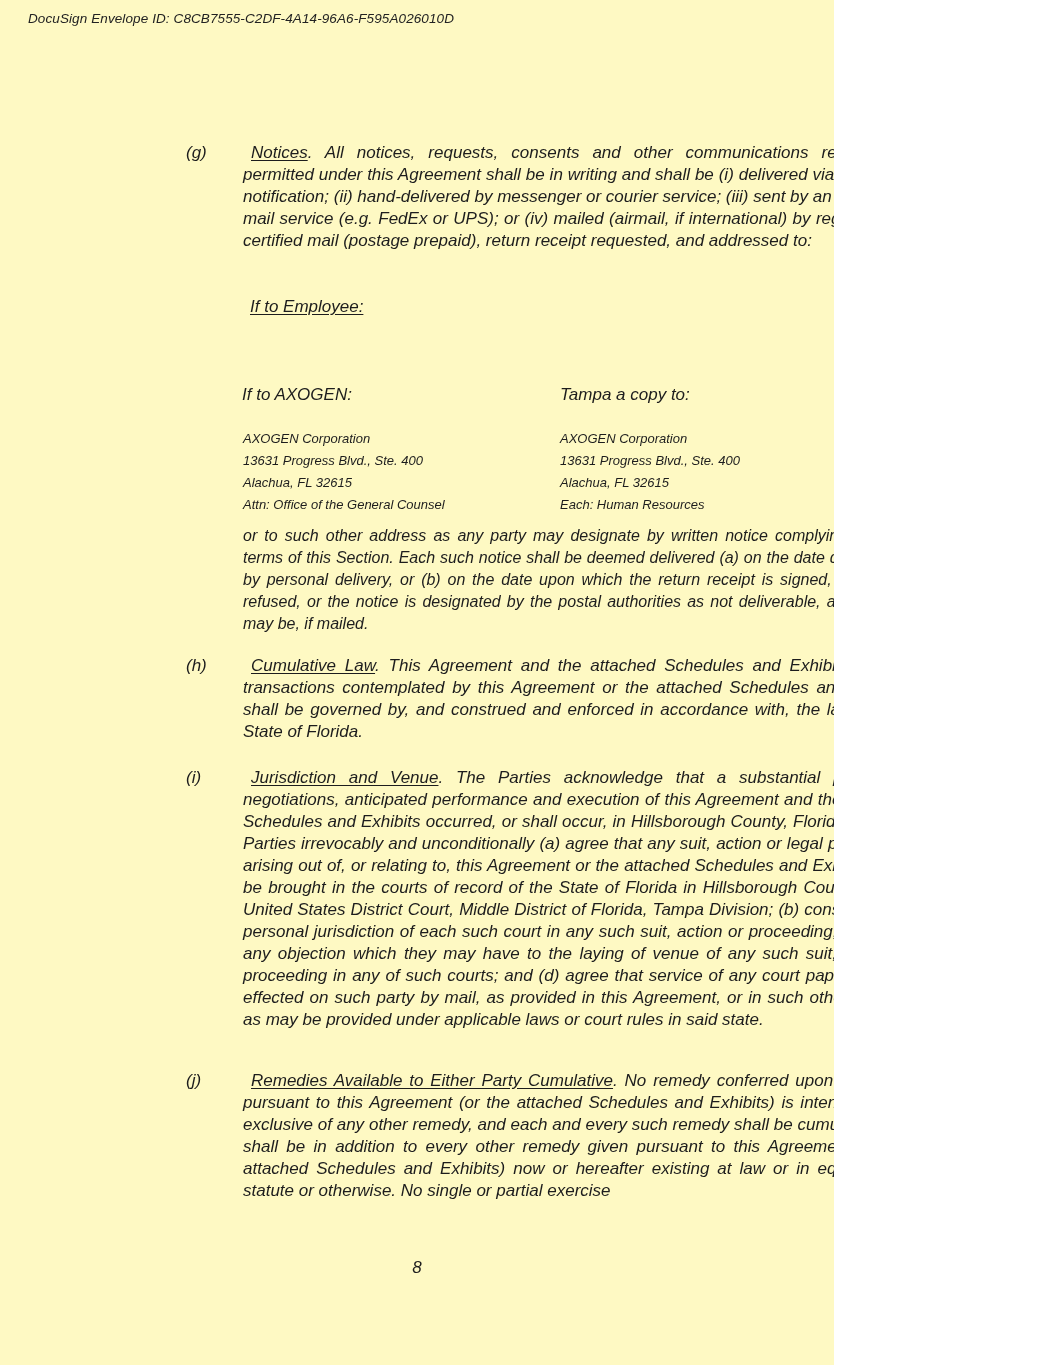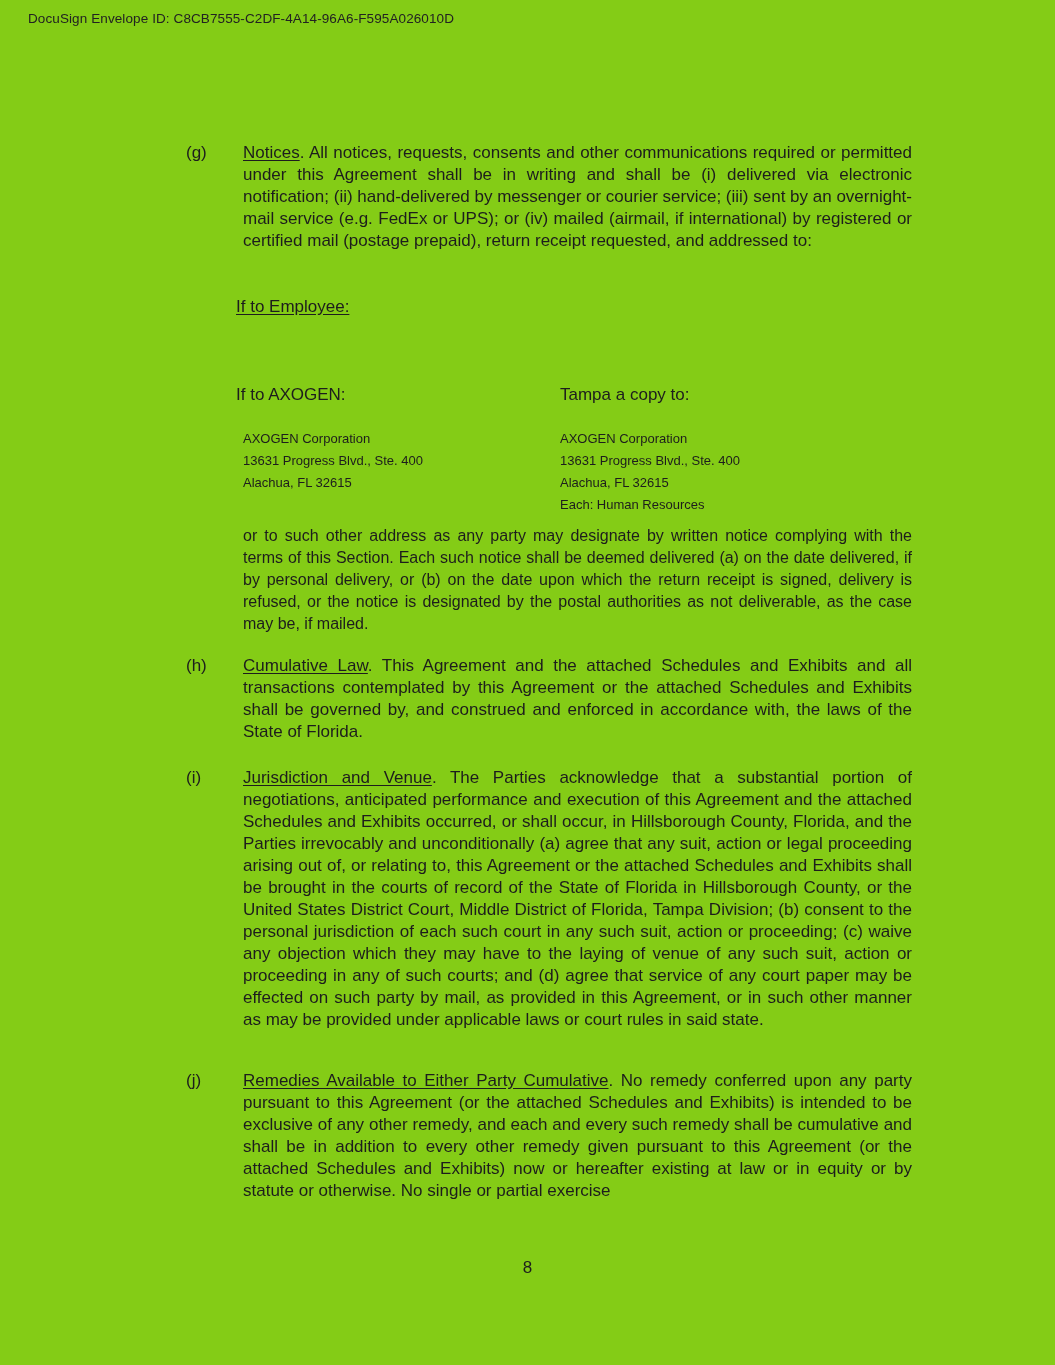--- a/index.html
+++ b/index.html
@@ -5,24 +5,25 @@
 <style>
   * { margin: 0; padding: 0; box-sizing: border-box; }
   html, body { background: #ffffff; }
   body {
     width: 1055px; height: 1365px;
     font-family: "Liberation Sans", sans-serif;
     position: relative;
   }
   .page {
     position: relative;
-    width: 1055px; height: 1365px;
-    background: #84cc16;
+    width: 834px; height: 1365px;
+    background: #fef9c3;
     color: #1d1d1d;
     overflow: hidden;
+    font-style: italic;
   }
   .docuid {
     position: absolute;
     left: 28px; top: 11px;
     font-size: 13.5px;
     letter-spacing: 0.1px;
     color: #222;
     white-space: nowrap;
   }
   .section {
@@ -37,24 +38,24 @@
     width: 57px;
     font-size: 17px;
     line-height: 22px;
   }
   .sec-body {
     width: 669px;
     font-size: 17px;
     line-height: 22px;
     text-align: justify;
   }
-  .uh { text-decoration: underline; text-underline-offset: 2px; }
+  .uh { text-decoration: underline; text-underline-offset: 2px; margin-left: 8px; }
   .plain {
     position: absolute;
-    left: 236px;
+    left: 242px;
     font-size: 17px;
     line-height: 22px;
     white-space: nowrap;
   }
   .addr {
     position: absolute;
     font-size: 13px;
     line-height: 22px;
     white-space: nowrap;
   }
@@ -92,20 +93,21 @@
   <div class="plain uh" style="top:296px">If to Employee:</div>
 
 
   <div class="plain" style="top:384px">If to AXOGEN:</div>
   <div class="plain" style="top:384px; left:560px">Tampa a copy to:</div>
 
   <div class="addr" style="left:243px; top:428px">
     <div>AXOGEN Corporation</div>
     <div>13631 Progress Blvd., Ste. 400</div>
     <div>Alachua, FL 32615</div>
+    <div>Attn: Office of the General Counsel</div>
   </div>
 
   <div class="addr" style="left:560px; top:428px">
     <div>AXOGEN Corporation</div>
     <div>13631 Progress Blvd., Ste. 400</div>
     <div>Alachua, FL 32615</div>
     <div>Each: Human Resources</div>
   </div>
 
   <div class="para" style="top:525px">or to such other address as any party may designate by written notice complying with the terms of this Section. Each such notice shall be deemed delivered (a) on the date delivered, if by personal delivery, or (b) on the date upon which the return receipt is signed, delivery is refused, or the notice is designated by the postal authorities as not deliverable, as the case may be, if mailed.</div>

